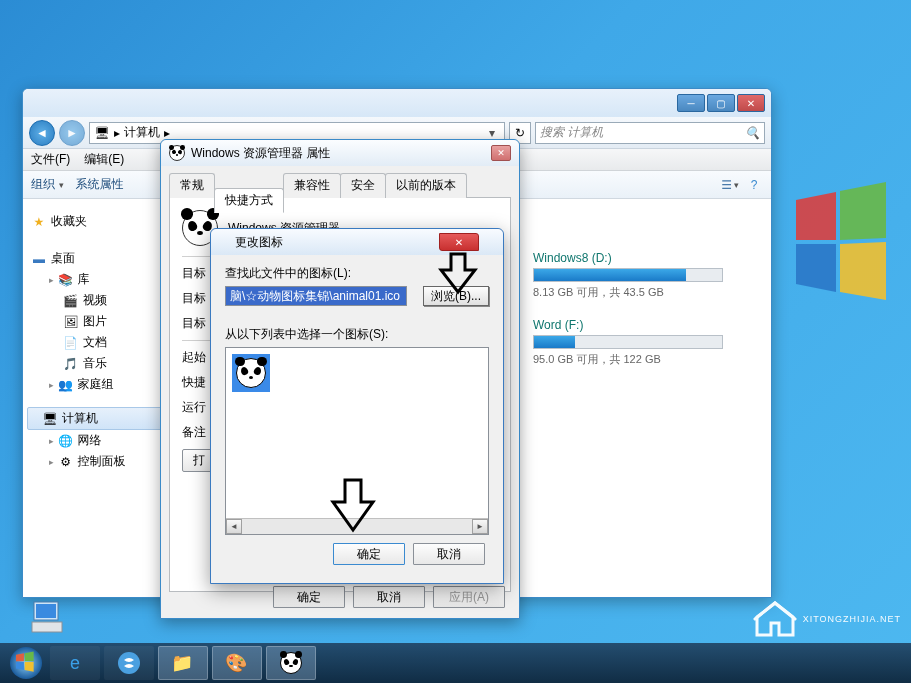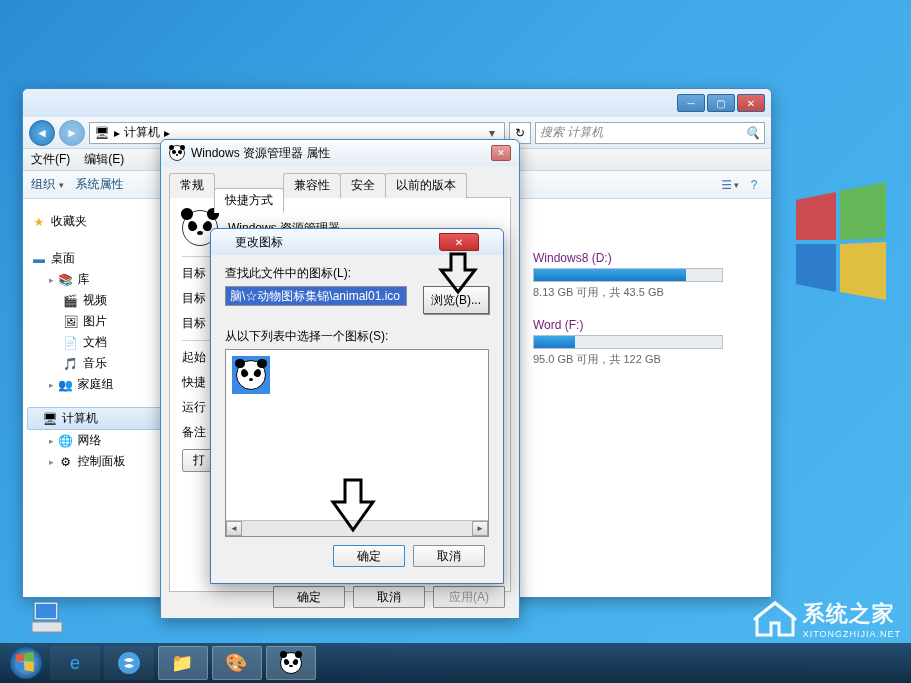--- a/index.html
+++ b/index.html
@@ -27,21 +27,21 @@
 .explorer-body{display:flex;height:calc(100% - 110px)}
 .nav-pane{width:148px;background:#fff;border-right:1px solid #e4e8ec;padding:6px 0;overflow-y:auto}
 .nav-item{display:flex;align-items:center;gap:4px;padding:2px 8px 2px 18px;cursor:default}
 .nav-item.level1{padding-left:8px;margin-top:6px}
 .nav-item.level2{padding-left:26px}
 .nav-item.level3{padding-left:40px}
 .nav-item.sel{background:linear-gradient(#e6f0fb,#d0e4f8);border:1px solid #a8c8e8;border-radius:2px;margin:0 4px;padding-left:14px}
 .nav-icon{width:16px;height:16px;display:inline-flex;align-items:center;justify-content:center;font-size:12px}
 .content-pane{flex:1;padding:12px;position:relative}
 .drive-item{margin-bottom:18px}
-.drive-label{color:#701a75;margin-bottom:3px}
+.drive-label{color:#0f766e;margin-bottom:3px}
 .drive-bar{width:190px;height:14px;border:1px solid #b8c0c8;background:#e8ecf0;position:relative;margin-bottom:3px}
 .drive-fill{height:100%;background:linear-gradient(#3ba8e8,#1a7ac8)}
 .drive-info{color:#666;font-size:11px}
 
 .props{position:absolute;left:160px;top:139px;width:360px;height:480px;background:#f0f0f0;border:1px solid #3a8ac8;border-radius:6px 6px 0 0;box-shadow:0 4px 16px rgba(0,0,0,.35)}
 .props-titlebar{height:26px;background:linear-gradient(#fbfdff,#e2ecf6);border-radius:6px 6px 0 0;display:flex;align-items:center;padding:0 8px;gap:6px}
 .props-icon{width:16px;height:16px;background:#fff;border-radius:50%;border:1px solid #333;display:flex;align-items:center;justify-content:center;font-size:9px}
 .props-titlebar .title{flex:1}
 .props-close{width:20px;height:16px;background:linear-gradient(#e8a0a0,#d07070);border:1px solid #a05050;border-radius:2px;color:#fff;display:flex;align-items:center;justify-content:center;font-size:9px}
 .tab-row{display:flex;padding:6px 8px 0 8px;background:#f0f0f0}
@@ -56,23 +56,23 @@
 .props-buttons{position:absolute;bottom:10px;right:14px;display:flex;gap:8px}
 .dlg-btn{width:72px;height:22px;border:1px solid #8a9098;background:linear-gradient(#fdfdfd,#e8e8e8);border-radius:1px;display:flex;align-items:center;justify-content:center}
 .dlg-btn.disabled{color:#999}
 
 .chico{position:absolute;left:210px;top:228px;width:294px;height:356px;background:#f0f0f0;border:1px solid #3a7ac0;border-radius:6px 6px 0 0;box-shadow:0 6px 20px rgba(0,0,0,.4)}
 .chico-titlebar{height:26px;background:linear-gradient(#f8fbff,#dae8f6);border-radius:6px 6px 0 0;display:flex;align-items:center;padding:0 24px}
 .chico-titlebar .title{flex:1}
 .chico-close{width:40px;height:18px;background:linear-gradient(#e55a5a,#c83030);border:1px solid #a02020;border-radius:0 3px 0 3px;color:#fff;display:flex;align-items:center;justify-content:center;font-size:10px}
 .chico-body{padding:10px 14px}
 .chico-label{margin-bottom:4px}
-.chico-path-row{display:flex;gap:16px;margin-bottom:14px}
+.chico-path-row{display:flex;gap:16px;margin-bottom:20px}
 .chico-path{flex:1;height:20px;border:1px solid #8a9098;background:#3a6aca;color:#fff;padding:0 4px;display:flex;align-items:center;overflow:hidden;white-space:nowrap;font-size:11px}
-.chico-browse{width:66px;height:28px;border:1px solid #666;background:linear-gradient(#fdfdfd,#e0e0e0);display:flex;align-items:center;justify-content:center;box-shadow:1px 1px 0 #888}
+.chico-browse{width:66px;height:20px;border:1px solid #666;background:linear-gradient(#fdfdfd,#e0e0e0);display:flex;align-items:center;justify-content:center;box-shadow:1px 1px 0 #888}
 .chico-list{width:100%;height:188px;border:1px solid #8a9098;background:#fff;padding:6px;margin-bottom:8px;position:relative}
 .icon-sel{width:38px;height:38px;background:#3a8ae8;display:flex;align-items:center;justify-content:center}
 .icon-sel .panda-mini{width:30px;height:30px;background:#fff;border-radius:50%;border:1px solid #000;display:flex;align-items:center;justify-content:center}
 .chico-scroll{position:absolute;left:0;right:0;bottom:0;height:16px;background:#e8e8e8;border-top:1px solid #c0c0c0;display:flex}
 .chico-scroll-btn{width:16px;background:linear-gradient(#f8f8f8,#d8d8d8);border:1px solid #a0a0a0;display:flex;align-items:center;justify-content:center;font-size:8px;color:#555}
 .chico-scroll-btn.r{margin-left:auto}
 .chico-buttons{display:flex;justify-content:flex-end;gap:8px;padding:0 4px}
 
 .arrow-anno{position:absolute;pointer-events:none}
 .arrow-anno svg{display:block}
@@ -377,16 +377,15 @@
       </span>
     </div>
 </div>
 
 <div class="watermark">
   <svg class="house" viewBox="0 0 44 40">
       <path d="M4 18 L22 4 L40 18 L40 36 L26 36 L26 24 L18 24 L18 36 L4 36 Z" fill="none" stroke="#fff" stroke-width="3"></path>
       <path d="M2 20 L22 4 L42 20" fill="none" stroke="#fff" stroke-width="3" stroke-linecap="round"></path>
     </svg>
   <div class="txt">
-    <div class="big">系统之家</div>
     <div class="small">XITONGZHIJIA.NET</div>
   </div>
 </div>
 
 </body></html>

